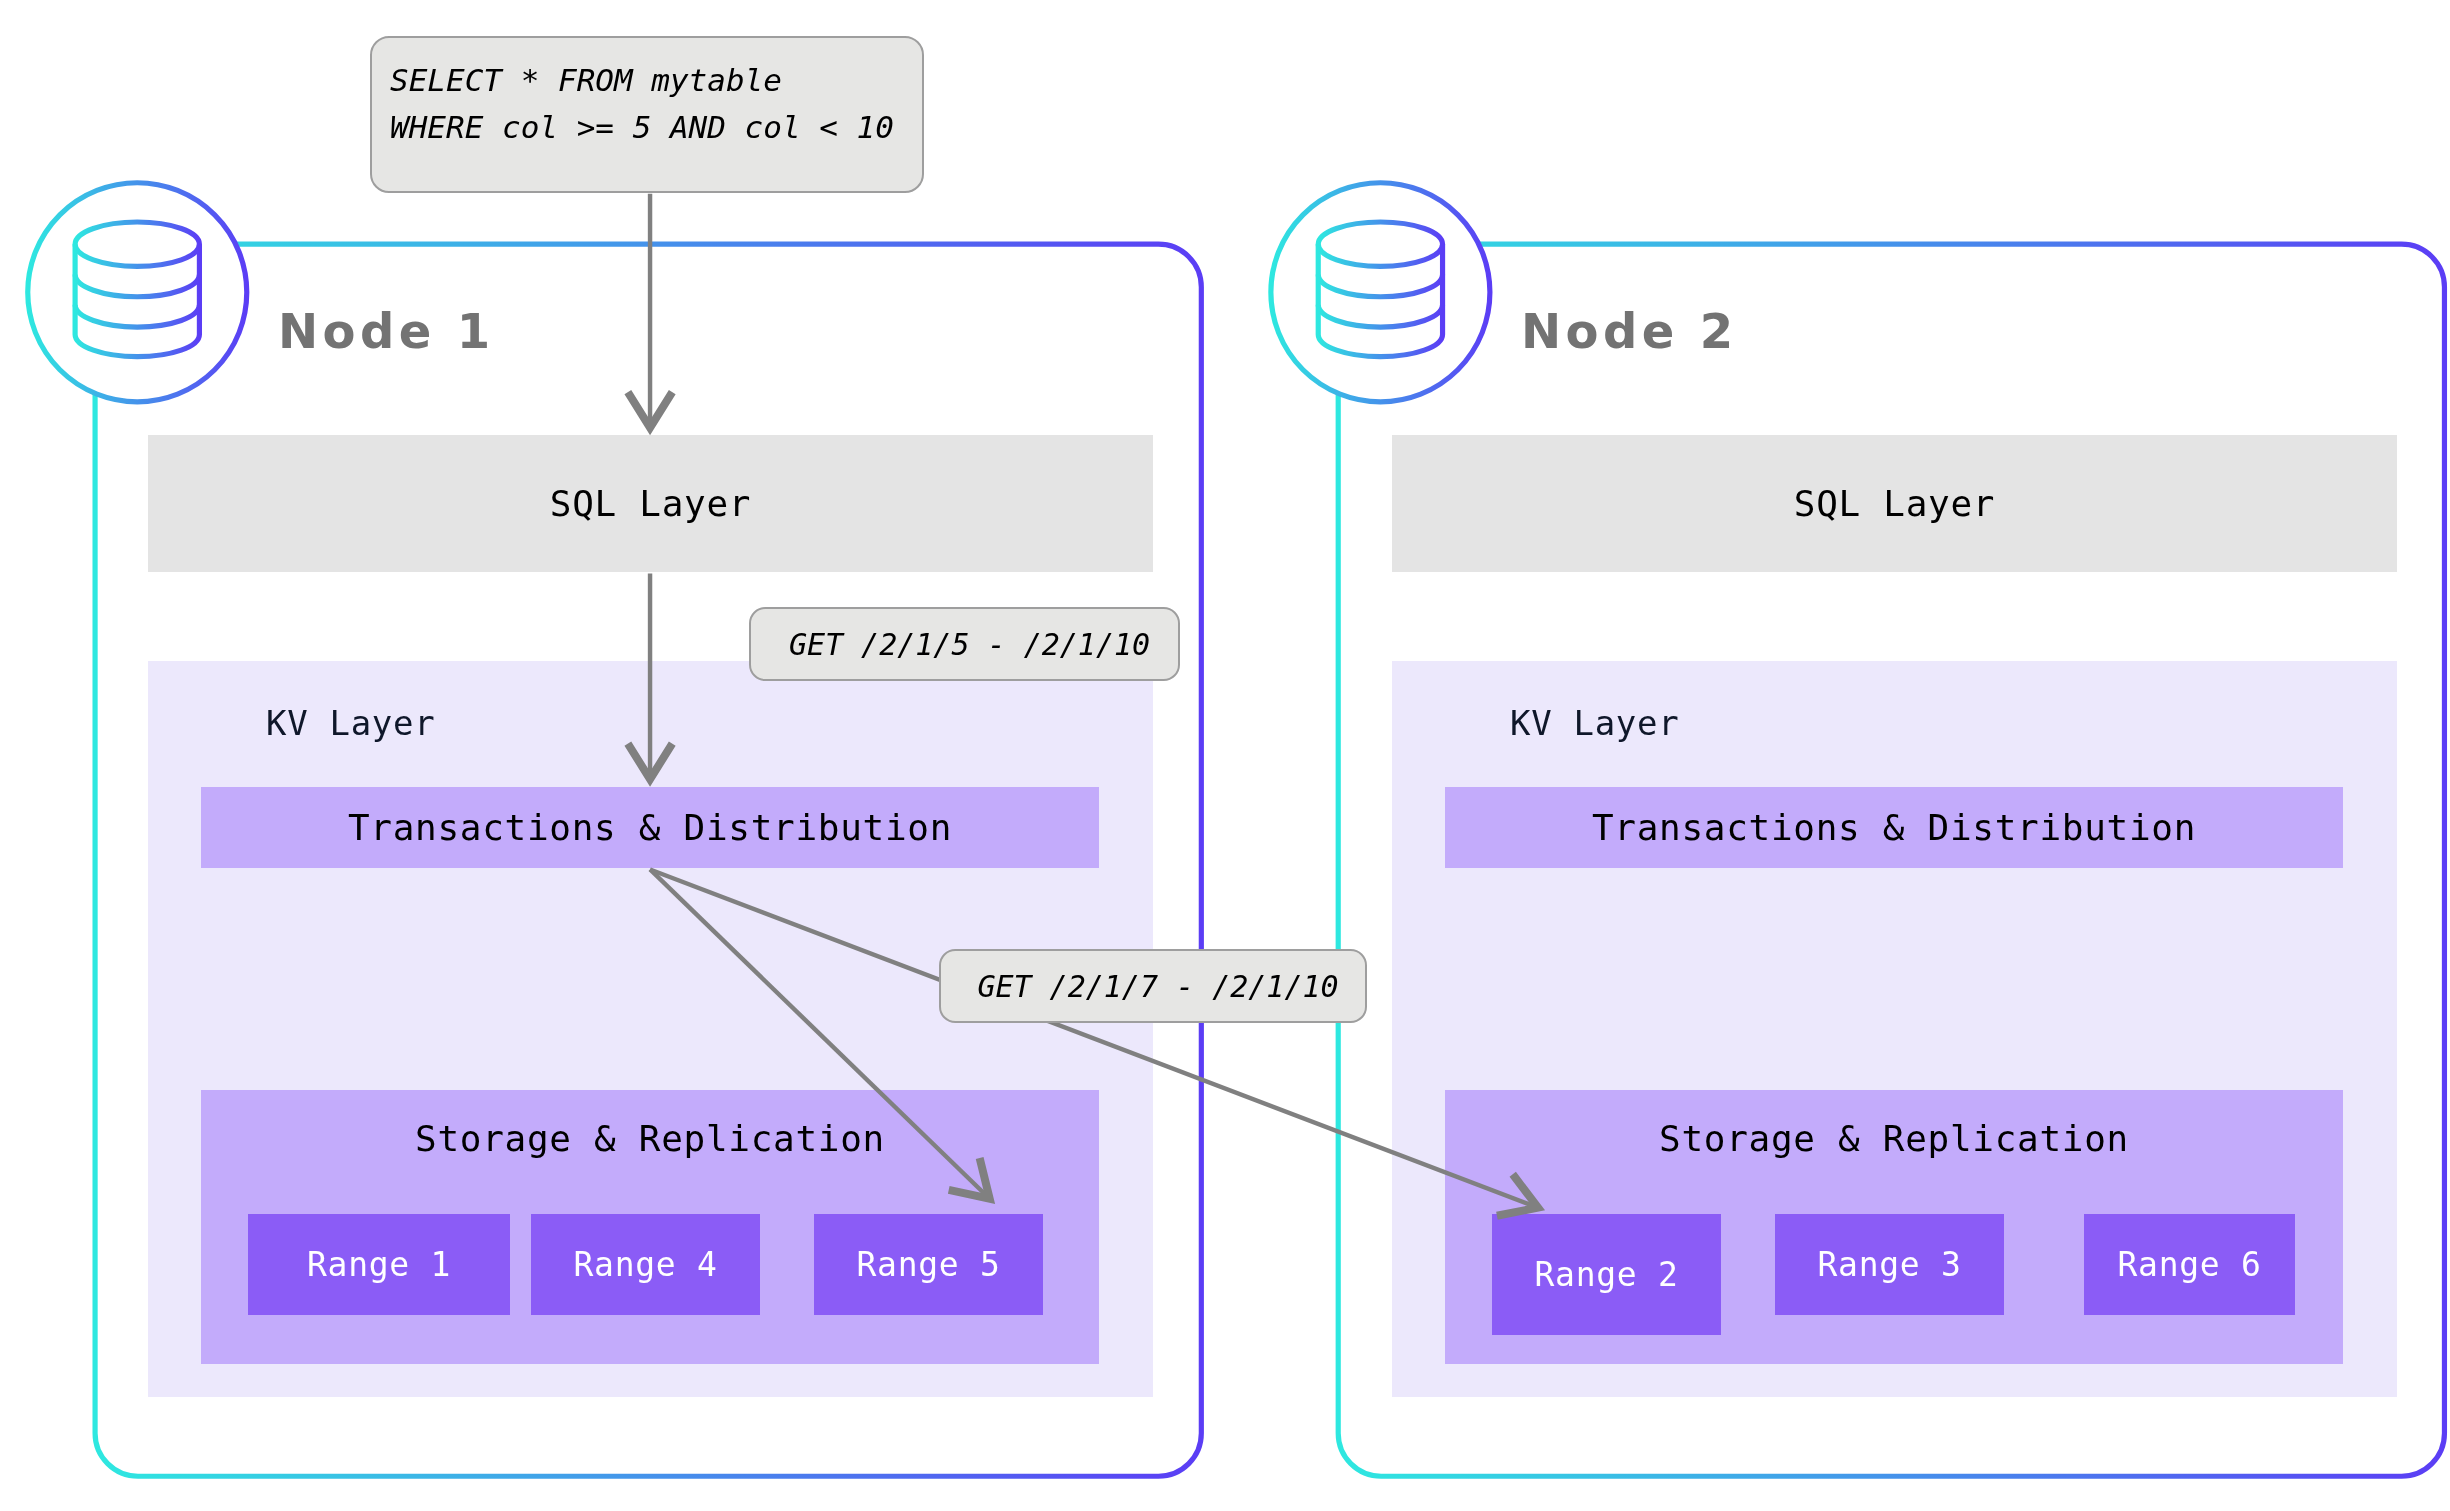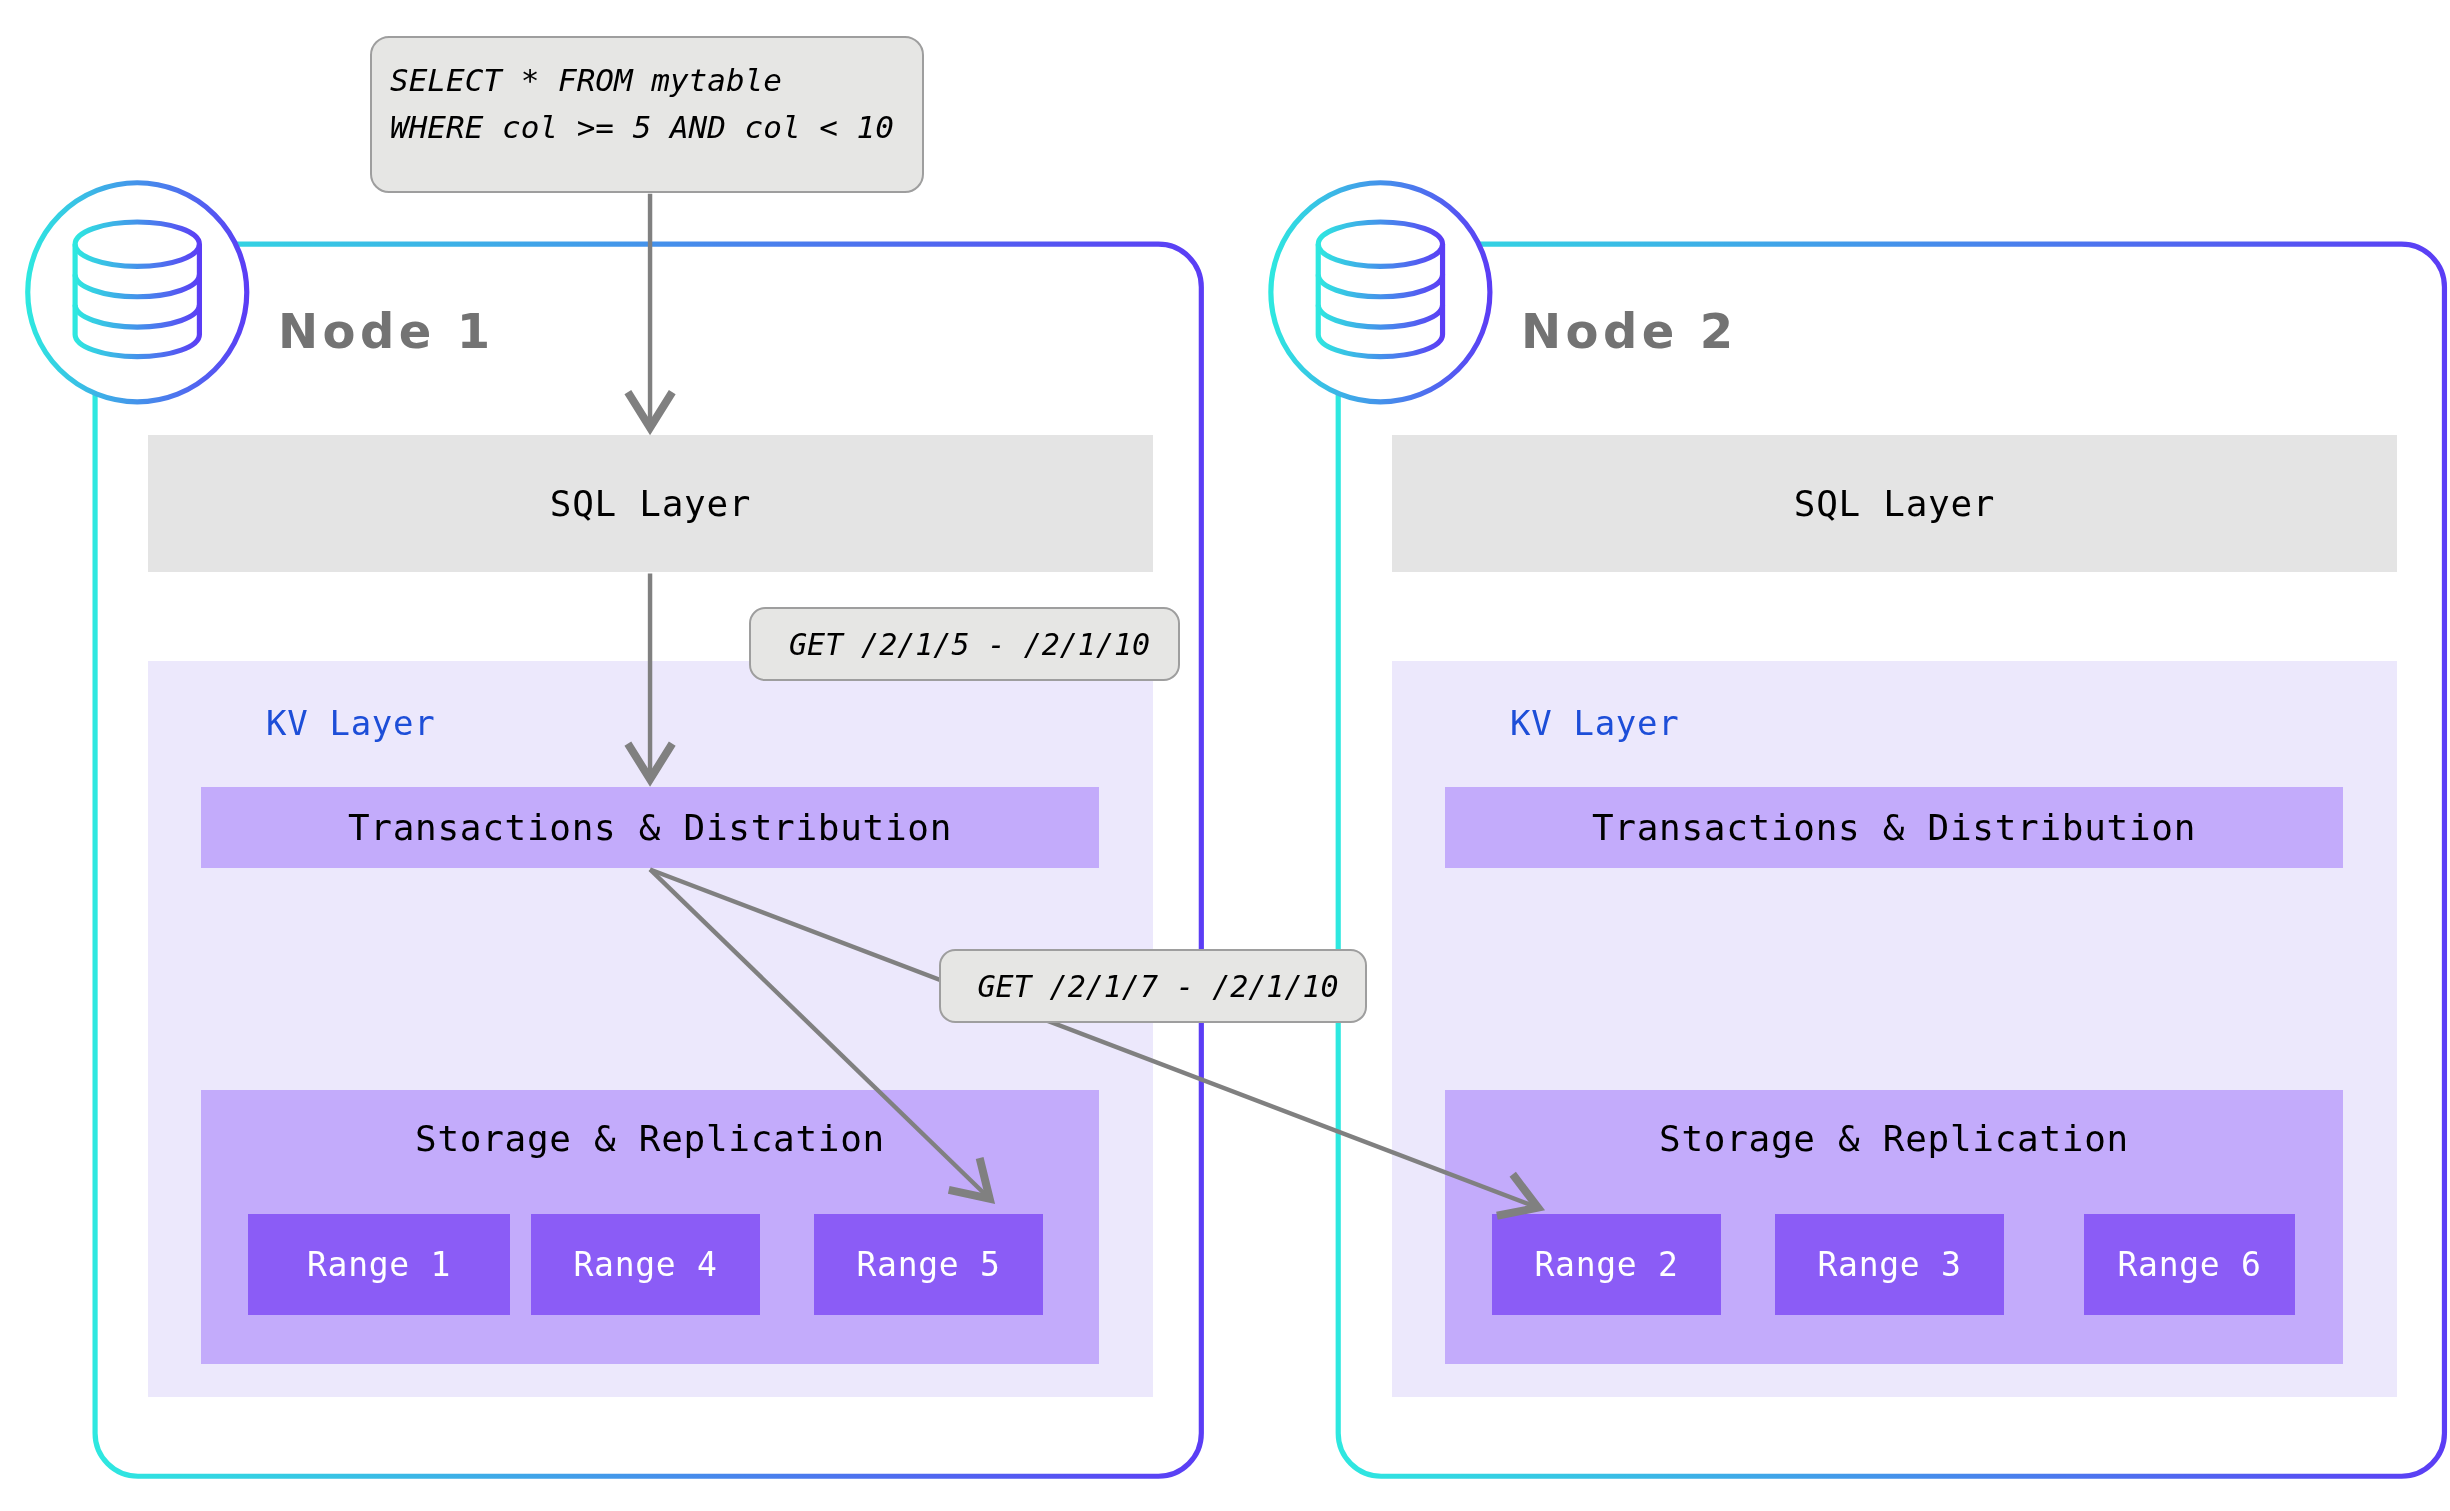--- a/index.html
+++ b/index.html
@@ -53,21 +53,21 @@
   }
 
   
   .kv-layer {
     position: absolute;
     background: #ece8fc;
   }
   .kv-layer-label {
     position: absolute;
     font-size: 34px;
-    color: #1d4ed8;
+    color: #0f172a;
     letter-spacing: 0.7px;
     white-space: nowrap;
   }
 
   
   .txn-band {
     position: absolute;
     background: #c3abfb;
     display: flex;
     align-items: center;
@@ -212,21 +212,21 @@
 
     <div class="kv-layer" style="left:1392px; top:661px; width:1005px; height:736px;"></div>
     <div class="kv-layer-label" style="left:1510px; top:703px;">KV Layer</div>
 
     <div class="txn-band" style="left:1445px; top:787px; width:898px; height:81px;">
       <span>Transactions &amp; Distribution</span>
     </div>
 
     <div class="storage-band" style="left:1445px; top:1090px; width:898px; height:274px;">
       <div class="storage-title" style="top:28px;">Storage &amp; Replication</div>
-      <div class="range-box" style="left:47px; top:124px; width:229px; height:101px;">Range 2</div>
+      <div class="range-box" style="left:47px; top:124px; width:229px; height:121px;">Range 2</div>
       <div class="range-box" style="left:330px; top:124px; width:229px; height:101px;">Range 3</div>
       <div class="range-box" style="left:639px; top:124px; width:211px; height:101px;">Range 6</div>
     </div>
   </div>
 
   <svg class="layer-svg-arrows" viewBox="0 0 3310 2042">
     <defs>
       <marker id="vhead" markerWidth="14" markerHeight="14" refX="9" refY="6" orient="auto" markerUnits="strokeWidth">
         <path d="M1,1 L9,6 L1,11" fill="none" stroke="#808080" stroke-width="1.8"></path>
       </marker>

